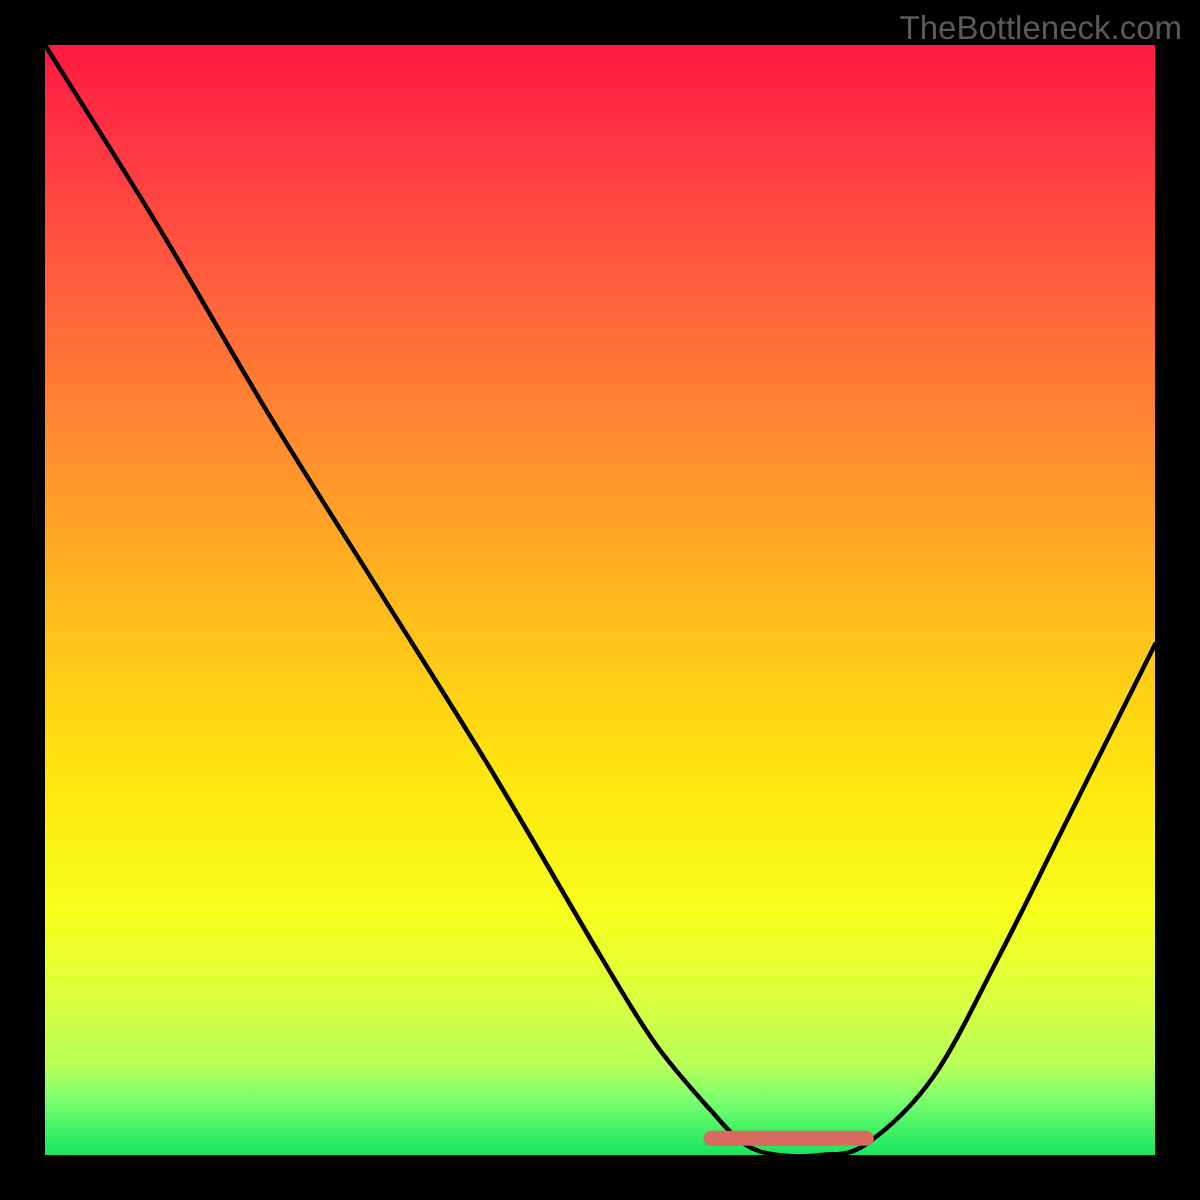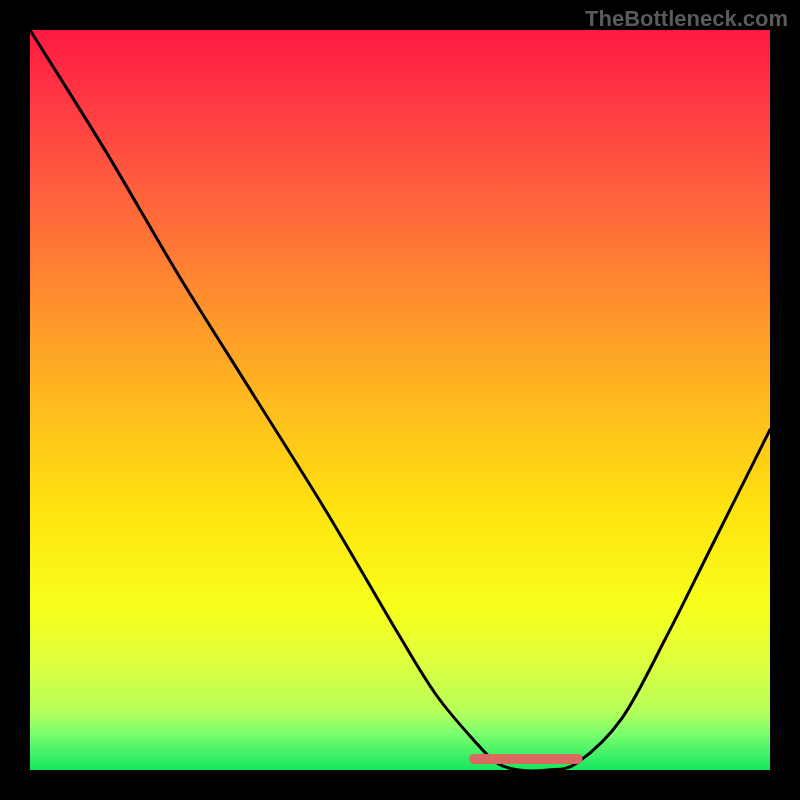--- a/index.html
+++ b/index.html
@@ -10,21 +10,21 @@
     background: #000;
     position: relative;
     font-family: Arial, sans-serif;
   }
   .watermark {
     position: absolute;
     top: 6px;
     right: 12px;
     color: #5a5a5a;
     font-size: 22px;
-    font-weight: 700;
+    font-weight: 400;
   }
   .plot-area {
     position: absolute;
     top: 30px;
     left: 30px;
     width: 740px;
     height: 740px;
     background: linear-gradient(to bottom,
       #ff1a40 0%,
       #ff3344 8%,

